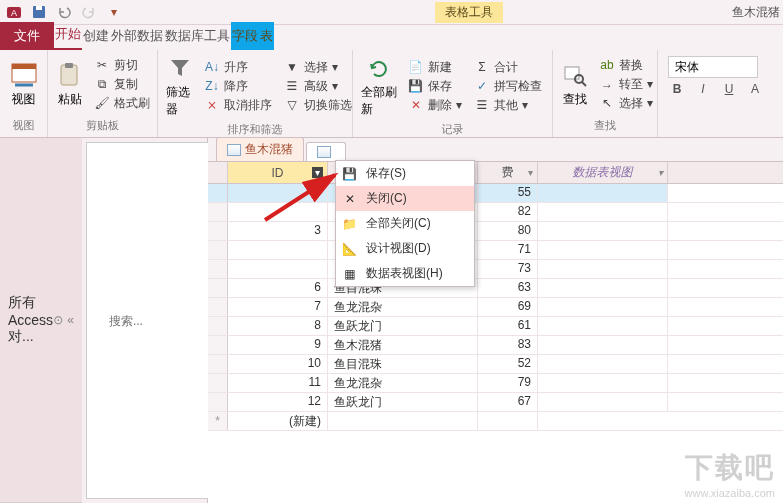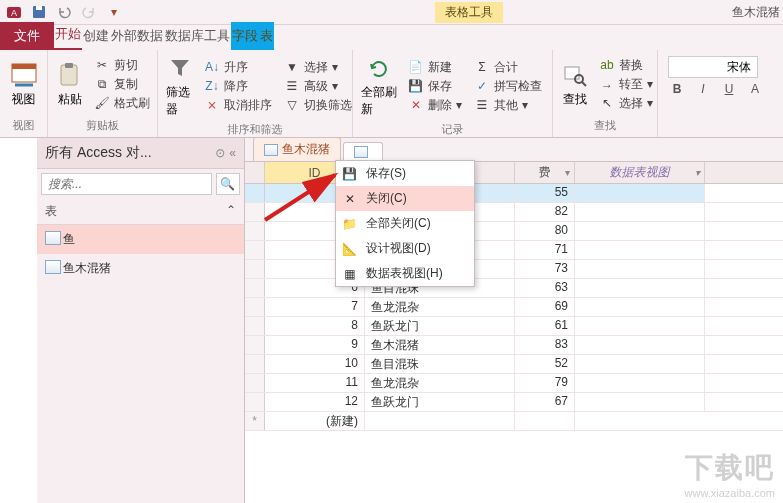--- a/index.html
+++ b/index.html
@@ -16,30 +16,30 @@
 .rtab.context { background: #0ea5e9; color: #5a4a1a; }
 .ribbon { height: 88px; background: #f8f1f3; border-bottom: 1px solid #d0c0c6; display: flex; }
 .rgroup { border-right: 1px solid #e0d4d8; padding: 2px 6px; display: flex; flex-direction: column; }
 .rgroup-label { text-align: center; font-size: 11px; color: #777; margin-top: auto; padding: 2px 0; }
 .rgroup-body { display: flex; gap: 4px; flex: 1; }
 .big-btn { width: 40px; display: flex; flex-direction: column; align-items: center; justify-content: center; gap: 2px; padding: 2px; }
 .big-btn .ico { width: 28px; height: 28px; display: flex; align-items: center; justify-content: center; }
 .col-btns { display: flex; flex-direction: column; gap: 0; justify-content: center; }
 .small-btn { display: flex; align-items: center; gap: 4px; padding: 1px 4px; font-size: 12px; color: #444; white-space: nowrap; }
 .small-btn .sico { width: 16px; height: 16px; display: flex; align-items: center; justify-content: center; }
-.font-box { background: #fff; border: 1px solid #ccc; padding: 3px 6px; width: 90px; font-size: 12px; text-align: right; }
+.font-box { background: #fff; border: 1px solid #ccc; padding: 3px 6px; width: 90px; font-size: 12px; }
 .fmt-row { display: flex; gap: 8px; padding: 4px 0; }
 .fmt-btn { width: 18px; text-align: center; color: #555; }
 .main { display: flex; height: 365px; }
-.navpane { width: 208px; background: #f6eef0; border-right: 1px solid #d0c0c6; display: flex; flex-direction: column; margin-left: 37px; }
+.navpane { width: 208px; background: #f6eef0; border-right: 1px solid #d0c0c6; display: flex; flex-direction: row; }
 .nav-header { padding: 6px 8px; display: flex; align-items: center; justify-content: space-between; background: #eee0e3; border-bottom: 1px solid #d8cacd; }
 .nav-header h3 { font-size: 14px; font-weight: normal; color: #333; }
 .nav-chevs { display: flex; gap: 4px; color: #888; }
 .search-row { padding: 4px; display: flex; gap: 4px; }
-.search-input { flex: 1; border: 1px solid #ccc; font-style: italic; color: #b91c1c; padding: 3px 6px; font-size: 12px; }
+.search-input { flex: 1; border: 1px solid #ccc; color: #b91c1c; padding: 3px 22px; font-size: 12px; }
 .search-btn { width: 24px; border: 1px solid #ccc; background: #fff; display: flex; align-items: center; justify-content: center; }
 .nav-section { padding: 4px 8px; font-size: 12px; color: #555; display: flex; justify-content: space-between; border-bottom: 1px solid #e0d4d8; }
 .nav-item { padding: 6px 10px 6px 26px; font-size: 12px; color: #333; position: relative; }
 .nav-item::before { content: ""; position: absolute; left: 8px; top: 6px; width: 14px; height: 12px; background: linear-gradient(#fff, #e0eaf5); border: 1px solid #8aa8c8; }
 .nav-item.sel { background: #fbd5d1; }
 .content { flex: 1; position: relative; background: #fff; }
 .doc-tabs { height: 24px; background: #f6f0f2; border-bottom: 1px solid #d0c0c6; display: flex; align-items: flex-end; padding-left: 8px; gap: 2px; }
 .doc-tab { background: #fff; border: 1px solid #d0c0c6; border-bottom: none; padding: 3px 10px; font-size: 12px; color: #a34d2e; display: flex; align-items: center; gap: 4px; border-radius: 3px 3px 0 0; }
 .doc-tab.active { background: #fdeee5; }
 .doc-tab .tico { width: 14px; height: 12px; background: linear-gradient(#fff,#e0eaf5); border: 1px solid #8aa8c8; }

